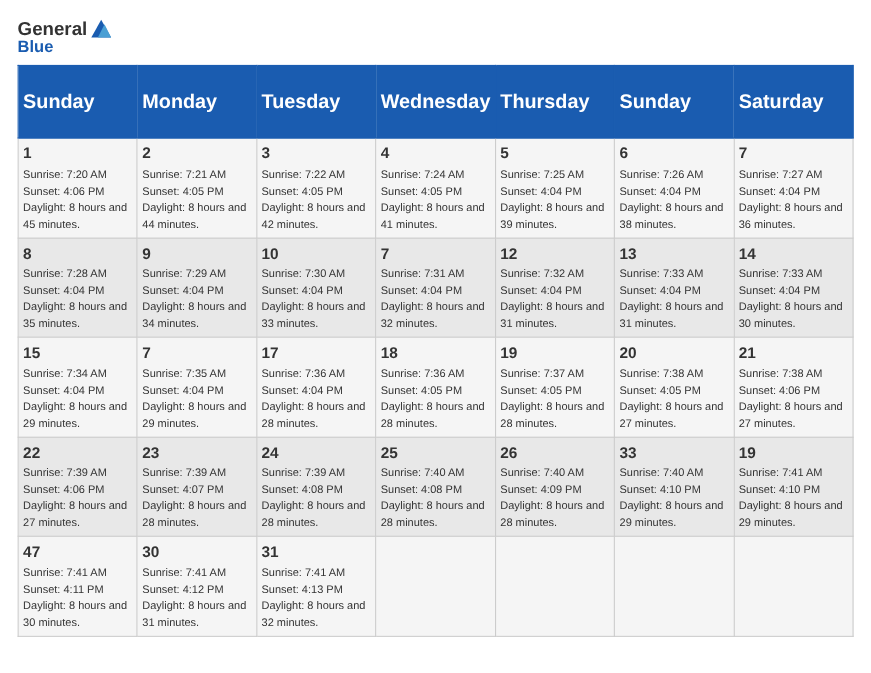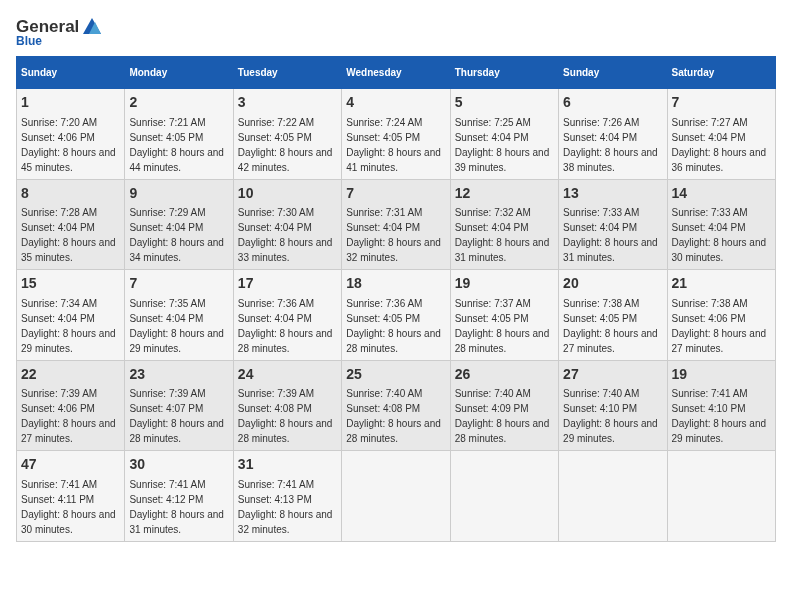--- a/index.html
+++ b/index.html
@@ -38,23 +38,23 @@
     table {
       width: 100%;
       border-collapse: collapse;
       font-size: 10.5px;
     }
     thead tr {
       background-color: #1a5cb0;
       color: white;
     }
     thead th {
-      padding: 10px 4px;
+      padding: 22px 4px;
       text-align: left;
-      font-size: 10px;
+      font-size: 18px;
       font-weight: bold;
       border: 1px solid #1a5cb0;
     }
     tbody tr {
       vertical-align: top;
     }
     tbody tr:nth-child(odd) {
       background-color: #f5f5f5;
     }
     tbody tr:nth-child(even) {
@@ -85,21 +85,21 @@
 <div class="header-area">
   <div class="logo">
     <div>
       <div style="display:flex; align-items:center;">
         <span class="logo-general" style="font-size:17px; font-weight:bold; color:#333;">General</span>
         <svg width="22" height="22" viewBox="0 0 22 22" style="margin-left:2px;">
           <polygon points="11,2 20,18 2,18" fill="#1a5cb0"></polygon>
           <polygon points="14,6 20,18 8,18" fill="#4a9fd4"></polygon>
         </svg>
       </div>
-      <span class="logo-blue" style="font-size:12px; font-weight:bold; color:#1a5cb0; display:block; margin-top:-4px;">Blue</span>
+      <span class="logo-blue" style="font-size:15px; font-weight:bold; color:#1a5cb0; display:block; margin-top:-4px;">Blue</span>
     </div>
   </div>
   <div class="title-area">
     <div class="month-title"></div>
     <div class="location-title"></div>
   </div>
 </div>
 
 <table>
   <thead>
@@ -140,21 +140,21 @@
         <td><span class="day-number">19</span><span class="cell-text">Sunrise: 7:37 AM<br>Sunset: 4:05 PM<br>Daylight: 8 hours and 28 minutes.</span></td>
         <td><span class="day-number">20</span><span class="cell-text">Sunrise: 7:38 AM<br>Sunset: 4:05 PM<br>Daylight: 8 hours and 27 minutes.</span></td>
         <td><span class="day-number">21</span><span class="cell-text">Sunrise: 7:38 AM<br>Sunset: 4:06 PM<br>Daylight: 8 hours and 27 minutes.</span></td>
       </tr>
       <tr>
         <td><span class="day-number">22</span><span class="cell-text">Sunrise: 7:39 AM<br>Sunset: 4:06 PM<br>Daylight: 8 hours and 27 minutes.</span></td>
         <td><span class="day-number">23</span><span class="cell-text">Sunrise: 7:39 AM<br>Sunset: 4:07 PM<br>Daylight: 8 hours and 28 minutes.</span></td>
         <td><span class="day-number">24</span><span class="cell-text">Sunrise: 7:39 AM<br>Sunset: 4:08 PM<br>Daylight: 8 hours and 28 minutes.</span></td>
         <td><span class="day-number">25</span><span class="cell-text">Sunrise: 7:40 AM<br>Sunset: 4:08 PM<br>Daylight: 8 hours and 28 minutes.</span></td>
         <td><span class="day-number">26</span><span class="cell-text">Sunrise: 7:40 AM<br>Sunset: 4:09 PM<br>Daylight: 8 hours and 28 minutes.</span></td>
-        <td><span class="day-number">27</span><span class="cell-text">Sunrise: 7:40 AM<br>Sunset: 4:10 PM<br>Daylight: 8 hours and 29 minutes.</span></td>
+        <td><span class="day-number">33</span><span class="cell-text">Sunrise: 7:40 AM<br>Sunset: 4:10 PM<br>Daylight: 8 hours and 29 minutes.</span></td>
         <td><span class="day-number">19</span><span class="cell-text">Sunrise: 7:41 AM<br>Sunset: 4:10 PM<br>Daylight: 8 hours and 29 minutes.</span></td>
       </tr>
       <tr>
         <td><span class="day-number">47</span><span class="cell-text">Sunrise: 7:41 AM<br>Sunset: 4:11 PM<br>Daylight: 8 hours and 30 minutes.</span></td>
         <td><span class="day-number">30</span><span class="cell-text">Sunrise: 7:41 AM<br>Sunset: 4:12 PM<br>Daylight: 8 hours and 31 minutes.</span></td>
         <td><span class="day-number">31</span><span class="cell-text">Sunrise: 7:41 AM<br>Sunset: 4:13 PM<br>Daylight: 8 hours and 32 minutes.</span></td>
         <td></td>
         <td></td>
         <td></td>
         <td></td>

